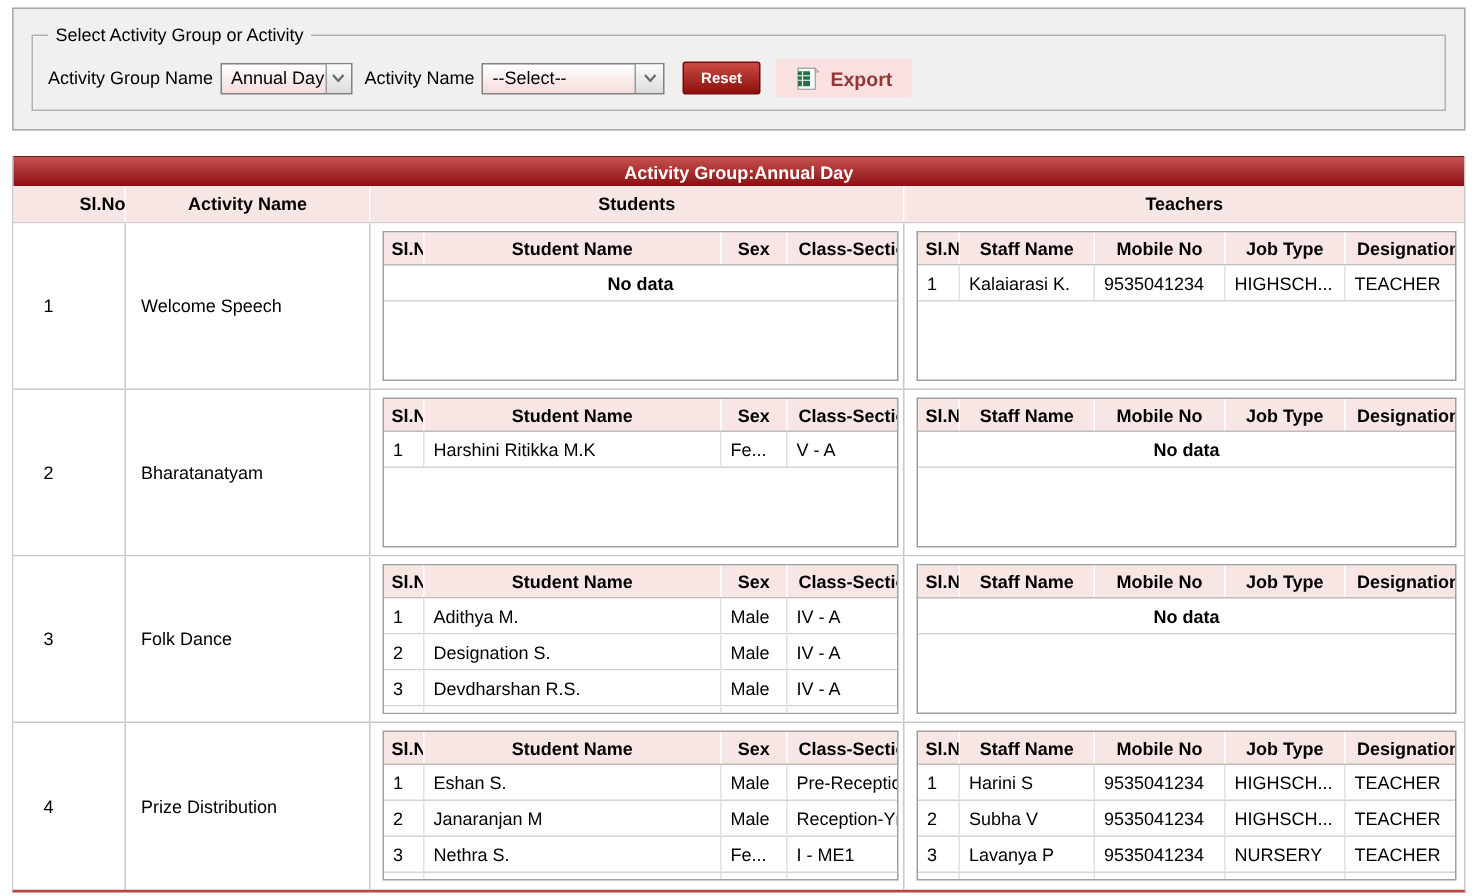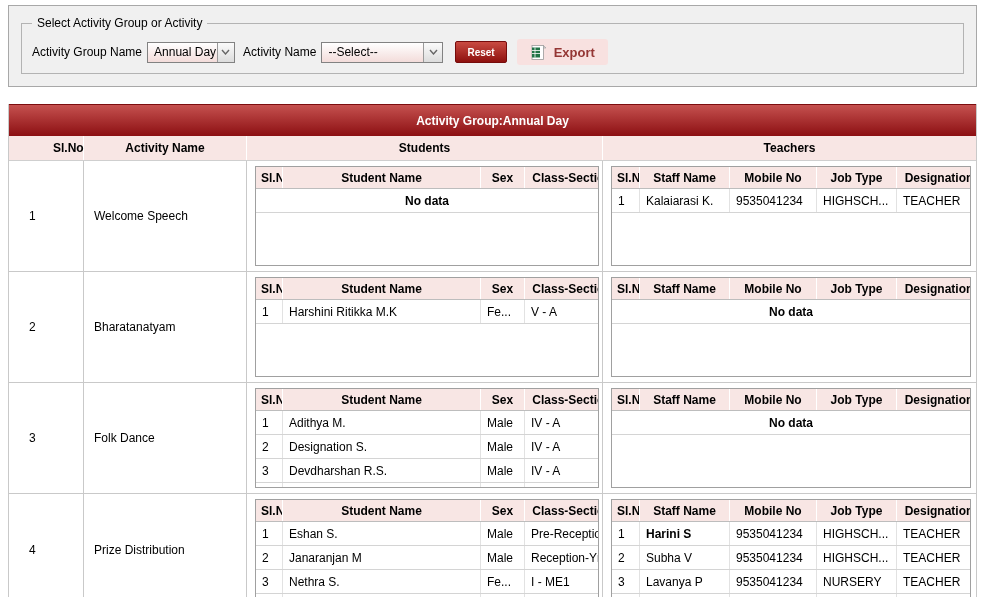--- a/index.html
+++ b/index.html
@@ -24,21 +24,21 @@
   .btn-reset { margin-left:12px; height:22px; padding:0 11px; border:1px solid #760b0b; border-radius:2px;
     background:linear-gradient(#c94b42,#8e100e); color:#fff; font-weight:bold; font-size:10px;
     font-family:"Liberation Sans", sans-serif; cursor:pointer; }
   .btn-export { margin-left:10px; height:26px; display:flex; align-items:center; gap:7px;
     background:#f8e1e0; border:none; border-radius:3px; padding:0 13px; cursor:pointer;
     color:#943634; font-weight:bold; font-size:13px; font-family:"Liberation Sans", sans-serif; }
 
   
   .main-table { position:absolute; left:8px; top:104px; width:969px;
     border-left:1px solid #c9c9c9; border-right:1px solid #c9c9c9; border-bottom:2px solid #b94442; background:#fff; }
-  .title-bar { height:32px; background:linear-gradient(#c5514f,#8c0f12); color:#fff; font-weight:bold;
+  .title-bar { height:20px; background:linear-gradient(#c5514f,#8c0f12); color:#fff; font-weight:bold;
     display:flex; align-items:center; justify-content:center; border-top:1px solid #7c0d0f; }
   .outer-header { display:flex; height:25px; border-bottom:1px solid #cfcfcf; }
   .ohc { background:#f8e6e4; font-weight:bold; display:flex; align-items:center; justify-content:center;
     border-right:1px solid #ffffff; }
   .ohc:last-child { border-right:none; }
   .w-slno { width:75px;padding-left:48px; } .w-act { width:163px; } .w-stu { width:356px; } .w-tea { flex:1; }
 
   .outer-row { display:flex; height:111px; border-bottom:1px solid #c9c9c9; background:#fff; }
   .outer-row:last-child { border-bottom:none; }
   .oc { border-right:1px solid #c9c9c9; overflow:hidden; }
@@ -274,21 +274,21 @@
             <div class="grid grid-teachers">
               <div class="g-head">
                 <div class="g-hcell" style="width: 28px;">Sl.No</div>
                 <div class="g-hcell" style="width: 90px;">Staff Name</div>
                 <div class="g-hcell" style="width: 87px;">Mobile No</div>
                 <div class="g-hcell" style="width: 80px;">Job Type</div>
                 <div class="g-hcell" style="width: 85px;">Designation</div>
               </div>
               <div class="g-row">
                 <div class="g-cell" style="width: 28px;">1</div>
-                <div class="g-cell" style="width: 90px; font-weight: bold;">Harini S</div>
+                <div class="g-cell" style="width: 90px;">Harini S</div>
                 <div class="g-cell" style="width: 87px;">9535041234</div>
                 <div class="g-cell" style="width: 80px;">HIGHSCH...</div>
                 <div class="g-cell" style="width: 85px;">TEACHER</div>
               </div>
               <div class="g-row">
                 <div class="g-cell" style="width: 28px;">2</div>
                 <div class="g-cell" style="width: 90px;">Subha V</div>
                 <div class="g-cell" style="width: 87px;">9535041234</div>
                 <div class="g-cell" style="width: 80px;">HIGHSCH...</div>
                 <div class="g-cell" style="width: 85px;">TEACHER</div>

